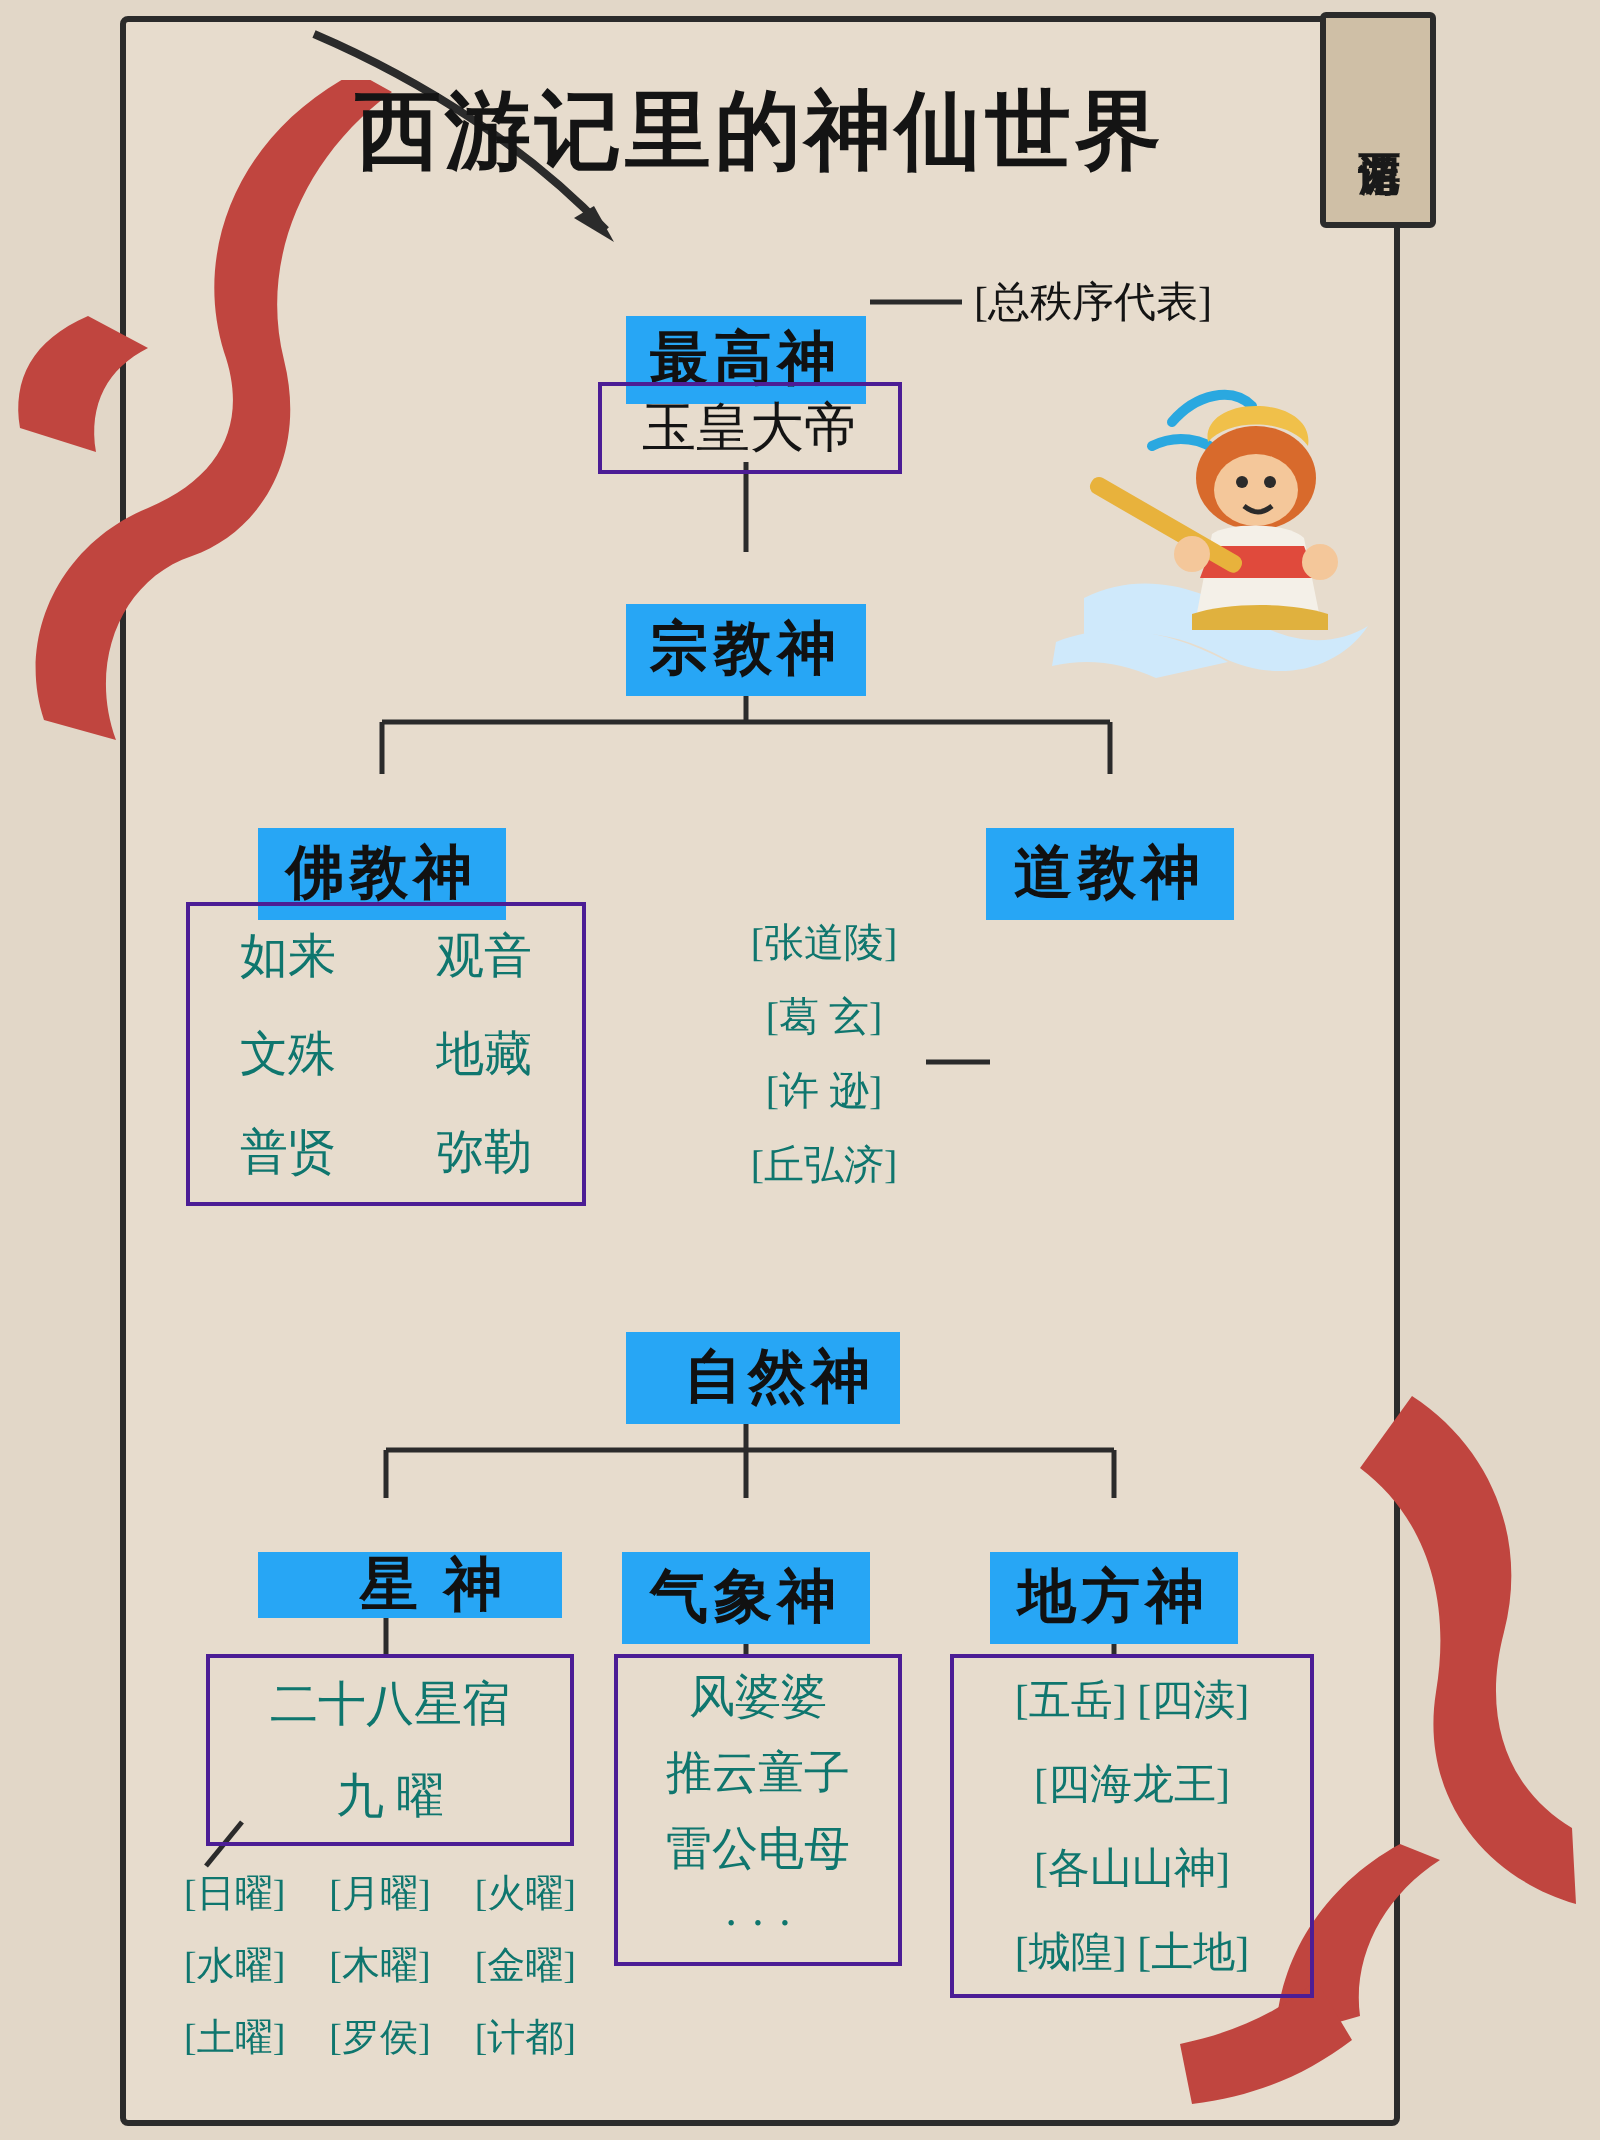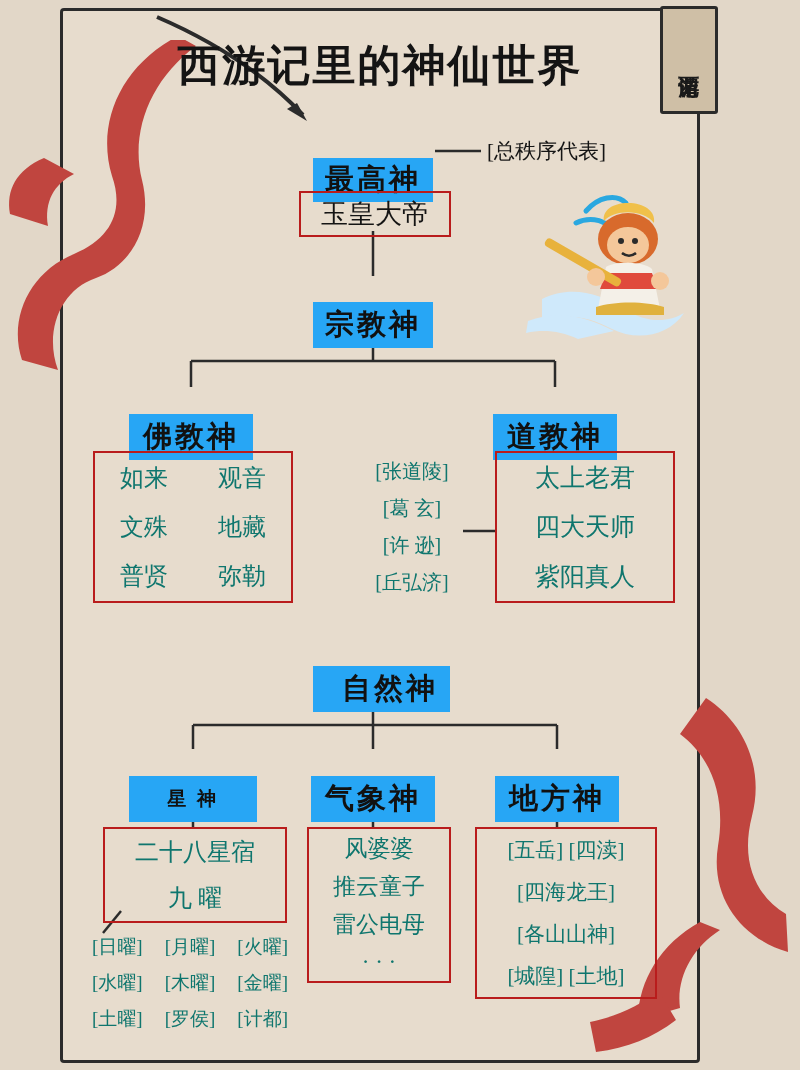--- a/index.html
+++ b/index.html
@@ -45,21 +45,21 @@
   .tag{
     position:absolute;background:#27a6f5;color:#111;
     font-weight:bold;display:flex;align-items:center;justify-content:center;
     font-family:"Liberation Serif","DejaVu Serif",serif;
     letter-spacing:3px;
     z-index:20;
     margin-top:25px;
   }
   
   .box{
-    position:absolute;border:2px solid #b91c1c;background:transparent;
+    position:absolute;border:2px solid #4c1d95;background:transparent;
     display:flex;align-items:center;justify-content:center;
     color:#141414;font-family:"Liberation Serif","DejaVu Serif",serif;
     z-index:20;
   }
   .lines{position:absolute;left:0;top:0;width:640px;height:1055px;z-index:10;}
   .plain{
     position:absolute;color:#141414;font-family:"Liberation Serif","DejaVu Serif",serif;
     z-index:20;
   }
   .listgrid{
@@ -183,31 +183,26 @@
     <div class="listgrid" style="left:296px;top:442px;width:106px;height:148px;grid-template-rows:repeat(4,1fr);align-items:center;justify-items:center;font-size:20px;">
       <span>[张道陵]</span>
       <span>[葛 玄]</span>
       <span>[许 逊]</span>
       <span>[丘弘济]</span>
     </div>
 
     <div class="tag" style="left:430px;top:378px;width:124px;height:46px;font-size:29px;">
       <span>道教神</span>
     </div>
-    <div class="box listgrid" style="left:432px;top:440px;width:176px;height:148px;grid-template-rows:repeat(3,1fr);align-items:center;justify-items:center;font-size:25px;">
-      <span>太上老君</span>
-      <span>四大天师</span>
-      <span>紫阳真人</span>
-    </div>
 
     <div class="tag" style="left:250px;top:630px;width:120px;height:46px;font-size:29px;padding-left:17px;">
       <span>自然神</span>
     </div>
 
-    <div class="tag" style="left:66px;top:740px;width:128px;height:46px;font-size:19px;">
+    <div class="tag" style="left:66px;top:740px;width:128px;height:33px;font-size:29px;padding-left:24px;">
       <span>星 神</span>
     </div>
     <div class="box listgrid" style="left:40px;top:816px;width:180px;height:92px;grid-template-rows:1fr 1fr;align-items:center;justify-items:center;font-size:24px;">
       <span>二十八星宿</span>
       <span>九      曜</span>
     </div>
     <div class="listgrid" style="left:18px;top:918px;width:218px;height:108px;grid-template-columns:repeat(3,1fr);grid-template-rows:repeat(3,1fr);align-items:center;justify-items:center;font-size:19px;">
       <span>[日曜]</span>
       <span>[月曜]</span>
       <span>[火曜]</span>

